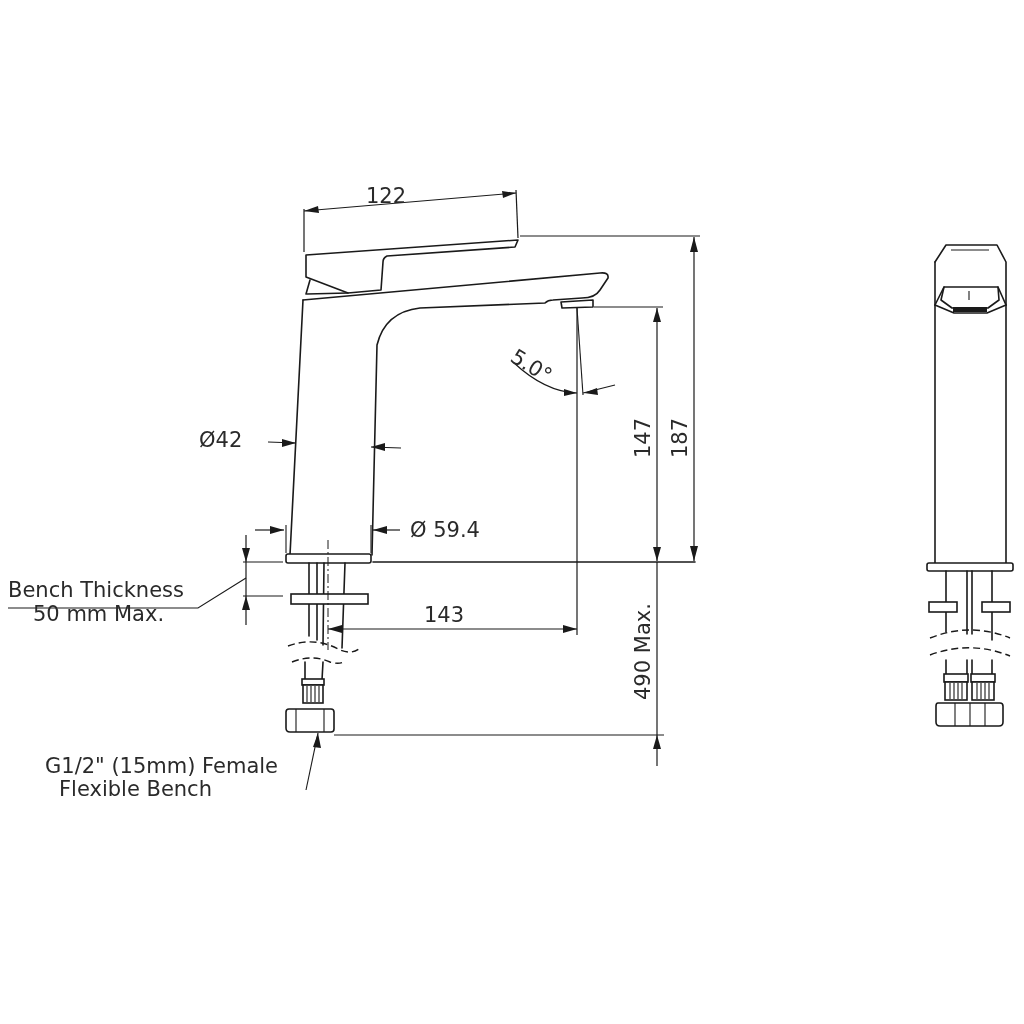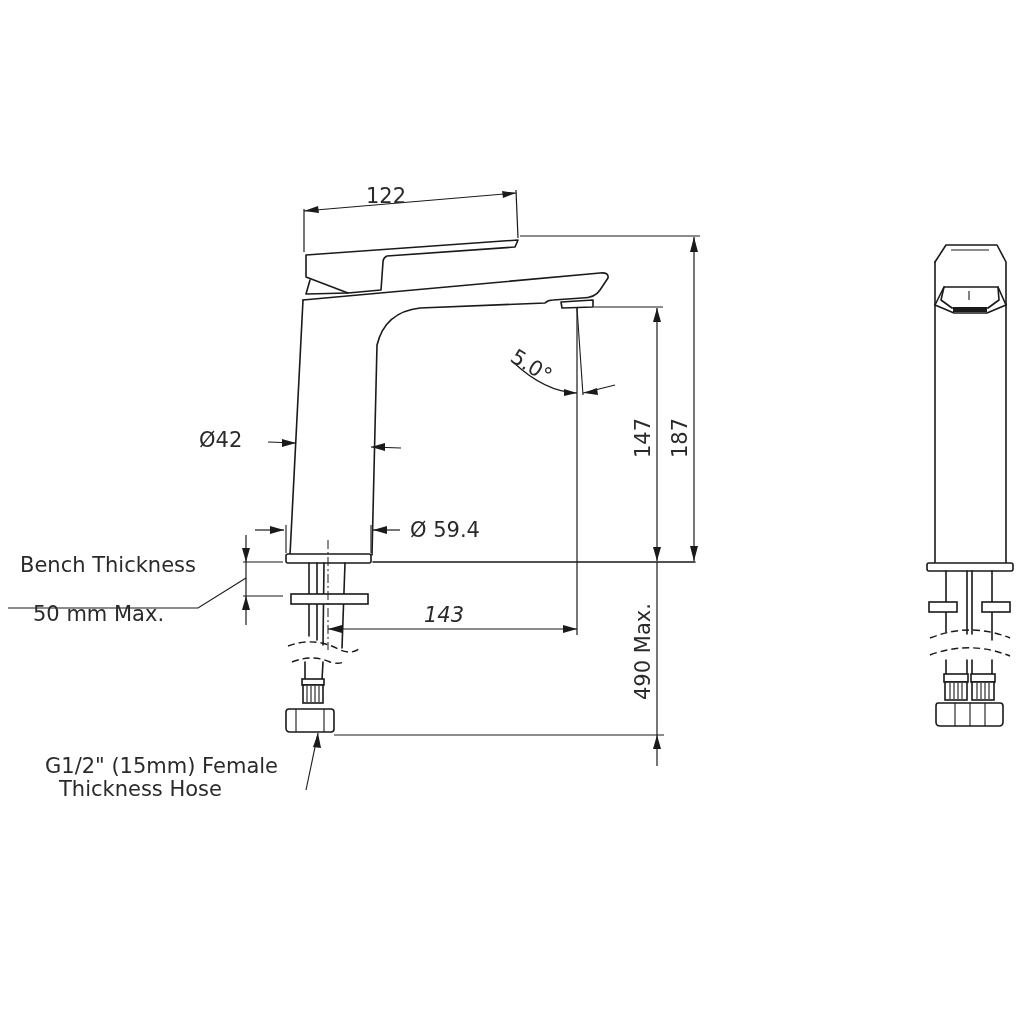--- a/index.html
+++ b/index.html
@@ -149,19 +149,19 @@
     <path class="thin" d="M955,703 L955,726 M970,703 L970,726 M985,703 L985,726"></path>
   </g>
 </svg>
 
 <span class="lbl" style="left:366px; top:186px;">122</span>
 <span class="lbl" style="left:518px; top:346px; transform:rotate(32deg); transform-origin:left top;">5.0°</span>
 <span class="lbl" style="left:199px; top:430px;">Ø42</span>
 <span class="lbl" style="left:410px; top:520px;">Ø 59.4</span>
 <span class="lbl vert" style="left:633px; top:458px;">147</span>
 <span class="lbl vert" style="left:670px; top:458px;">187</span>
-<span class="lbl" style="left:424px; top:605px;font-style:italic;">143</span>
+<span class="lbl" style="left:424px; top:605px;">143</span>
 <span class="lbl vert" style="left:633px; top:700px;">490 Max.</span>
 
-<span class="lbl" style="left:8px; top:555px;margin-left:12px;">Bench Thickness</span>
+<span class="lbl" style="left:8px; top:580px;">Bench Thickness</span>
 <span class="lbl" style="left:33px; top:604px;">50 mm  Max.</span>
 <span class="lbl" style="left:45px; top:756px;">G1/2" (15mm) Female</span>
-<span class="lbl" style="left:59px; top:779px;">Thickness Hose</span>
+<span class="lbl" style="left:59px; top:779px;">Flexible Bench</span>
 
 </body></html>

